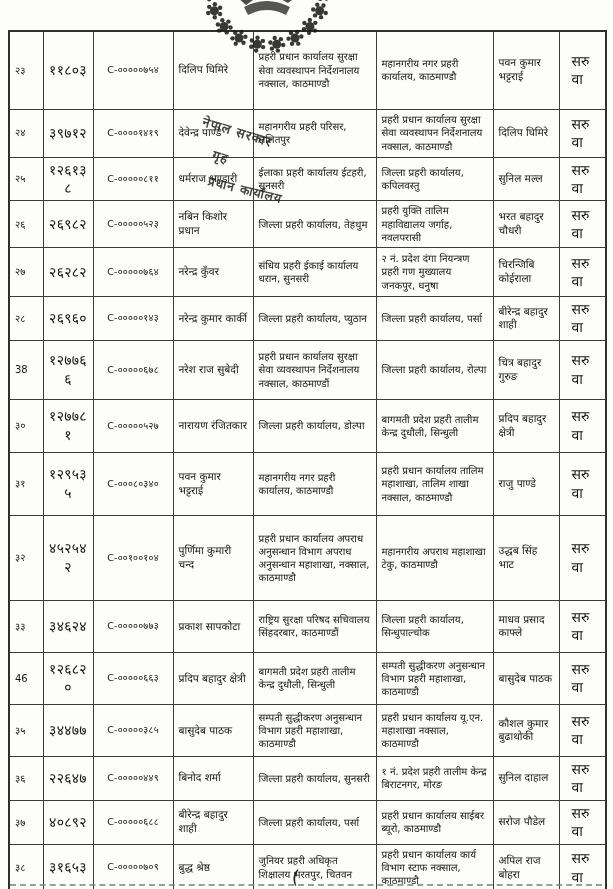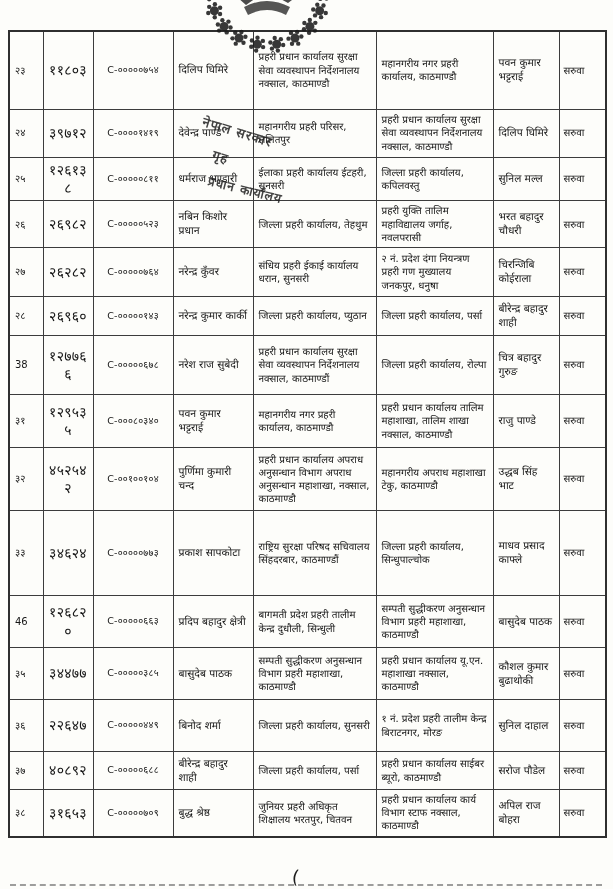--- a/index.html
+++ b/index.html
@@ -41,21 +41,21 @@
   col.c5 { width: 117px; }
   col.c6 { width: 66px; }
   col.c7 { width: 47px; }
 
   td.f-sn        { font-size: 10px; }
   td.f-emp_no    { text-align: center; font-size: 14px; letter-spacing: .3px; }
   td.f-code      { text-align: center; font-size: 9.5px; letter-spacing: .2px; margin-left: 40px; }
   td.f-name      { font-size: 10.5px; }
   td.f-from_office, td.f-to_office { font-size: 10px; }
   td.f-replacement { font-size: 10.5px; }
-  td.f-status    { font-size: 10px; padding-left: 4px; }
+  td.f-status    { font-size: 14px; padding-left: 12px; }
 
   
   .doc-table tr:nth-child(1)  { height: 78px; }
   .doc-table tr:nth-child(2)  { height: 48px; }
   .doc-table tr:nth-child(3)  { height: 38px; }
   .doc-table tr:nth-child(4)  { height: 45px; }
   .doc-table tr:nth-child(5)  { height: 49px; }
   .doc-table tr:nth-child(6)  { height: 39px; }
   .doc-table tr:nth-child(7)  { height: 59px; }
   .doc-table tr:nth-child(8)  { height: 53px; }
@@ -191,20 +191,30 @@
         <td class="f-status">सरुवा</td>
       </tr>
       <tr>
         <td class="f-sn">38</td>
         <td class="f-emp_no">१२७७६६</td>
         <td class="f-code">C-०००००६७८</td>
         <td class="f-name">नरेश राज सुबेदी</td>
         <td class="f-from_office">प्रहरी प्रधान कार्यालय सुरक्षा सेवा व्यवस्थापन निर्देशनालय नक्साल, काठमाण्डौं</td>
         <td class="f-to_office">जिल्ला प्रहरी कार्यालय, रोल्पा</td>
         <td class="f-replacement">चित्र बहादुर गुरुङ</td>
+        <td class="f-status">सरुवा</td>
+      </tr>
+      <tr>
+        <td class="f-sn">३०</td>
+        <td class="f-emp_no">१२७७८१</td>
+        <td class="f-code">C-०००००५२७</td>
+        <td class="f-name">नारायण रंजितकार</td>
+        <td class="f-from_office">जिल्ला प्रहरी कार्यालय, डोल्पा</td>
+        <td class="f-to_office">बागमती प्रदेश प्रहरी तालीम केन्द्र दुधौली, सिन्धुली</td>
+        <td class="f-replacement">प्रदिप बहादुर क्षेत्री</td>
         <td class="f-status">सरुवा</td>
       </tr>
       <tr>
         <td class="f-sn">३१</td>
         <td class="f-emp_no">१२९५३५</td>
         <td class="f-code">C-०००८०३४०</td>
         <td class="f-name">पवन कुमार भट्टराई</td>
         <td class="f-from_office">महानगरीय नगर प्रहरी कार्यालय, काठमाण्डौ</td>
         <td class="f-to_office">प्रहरी प्रधान कार्यालय तालिम महाशाखा, तालिम शाखा नक्साल, काठमाण्डौ</td>
         <td class="f-replacement">राजु पाण्डे</td>

